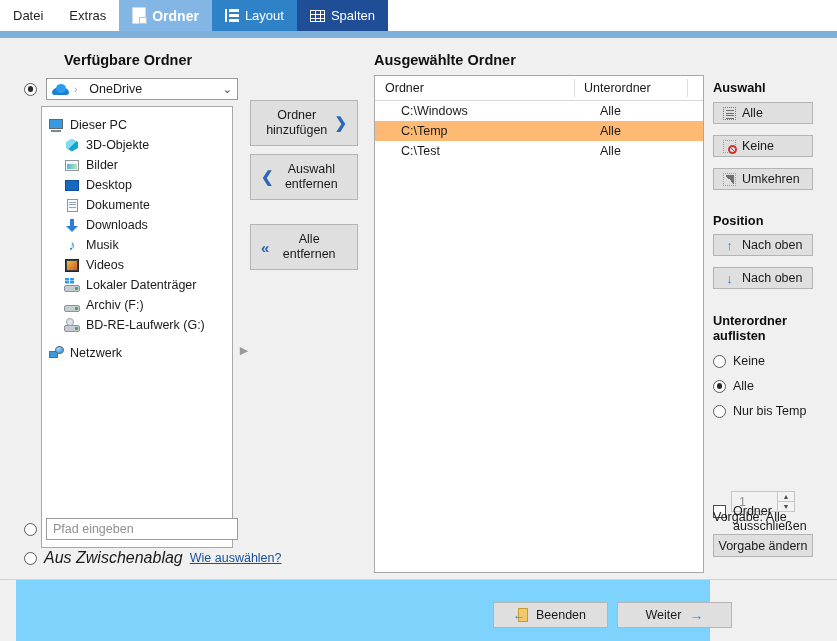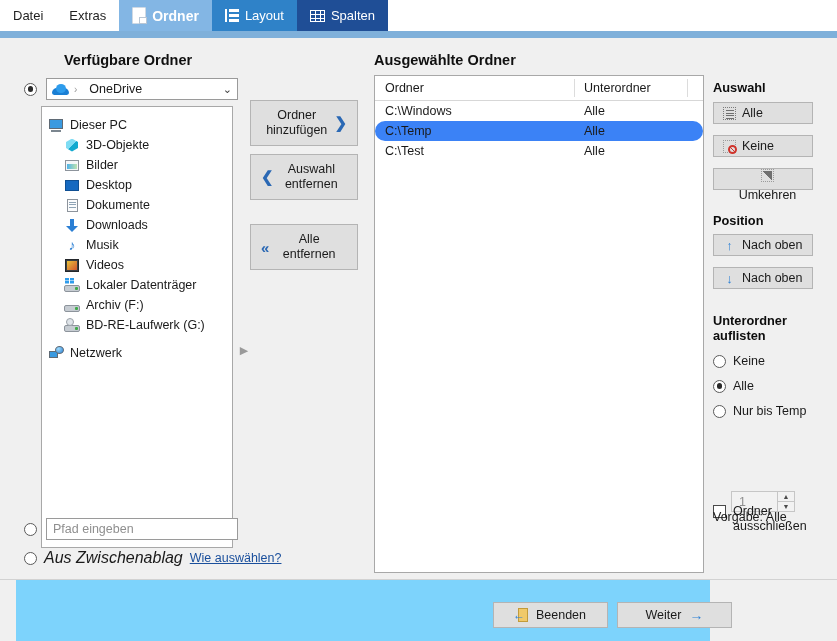--- a/index.html
+++ b/index.html
@@ -332,22 +332,22 @@
   .thead {
     display: flex; height: 24px; align-items: center;
     border-bottom: 1px solid #d7d7d7;
     position: relative;
   }
   .th { font-size: 12.5px; color: #1a1a1a; padding-left: 10px; box-sizing: border-box; }
   .th.c1 { width: 199px; }
   .th.c2 { width: 112px; }
   .col-divider { position:absolute; top:3px; width:1px; height:18px; background:#dcdcdc; }
   .trow { display: flex; height: 20px; align-items: center; }
-  .trow.sel { background: #3b82f6; border-radius: 10px; }
-  .td { font-size: 12.5px; padding-left: 10px; box-sizing: border-box; }
+  .trow.sel { background: #fdba74; }
+  .td { font-size: 12.5px; padding-left: 26px; box-sizing: border-box; }
   .td.c1 { width: 199px; }
   .td.c2 { width: 112px; }
 
   
   .rp { position: absolute; }
   .rp-title { font-weight: bold; font-size: 12.8px; color: #0c0c0c; }
   .rbtn {
     position: absolute;
     left: 713px; width: 100px; height: 22px;
     background: #dfdfdf; border: 1px solid #b4b4b4; box-sizing: border-box;
@@ -563,21 +563,21 @@
   <div class="rp rp-title" style="left:713px; top:42px;">Auswahl</div>
 
   <div class="rbtn" style="top:64px;">
     <span class="rico ico-all"></span>
     <span>Alle</span>
   </div>
   <div class="rbtn" style="top:97px;">
     <span class="rico ico-none"></span>
     <span>Keine</span>
   </div>
-  <div class="rbtn" style="top:130px;flex-direction:column;">
+  <div class="rbtn" style="top:130px;">
     <span class="rico ico-inv"></span>
     <span>Umkehren</span>
   </div>
 
   <div class="rp rp-title" style="left:713px; top:175px;">Position</div>
 
   <div class="rbtn" style="top:196px;">
     <span class="rico ico-up">↑</span>
     <span>Nach oben</span>
   </div>
@@ -612,20 +612,23 @@
   </div>
 
   <div class="rcheck">
     <span class="cbox"></span>
     <span style="line-height:15px;">
       <span>Ordner</span><br><span>ausschließen</span>
     </span>
   </div>
 
   <div class="rp" style="left:713px; top:472px; font-size:12.5px;">Vorgabe: Alle</div>
+  <div class="rbtn" style="top:496px; width:100px; height:23px; justify-content:center; padding-left:0;">
+    <span>Vorgabe ändern</span>
+  </div>
 
 </div>
 
 <div class="footer-sep"></div>
 <div class="footer">
   <div class="fbtn exit">
     <span class="exit-ico"></span>
     <span>Beenden</span>
   </div>
   <div class="fbtn next">

